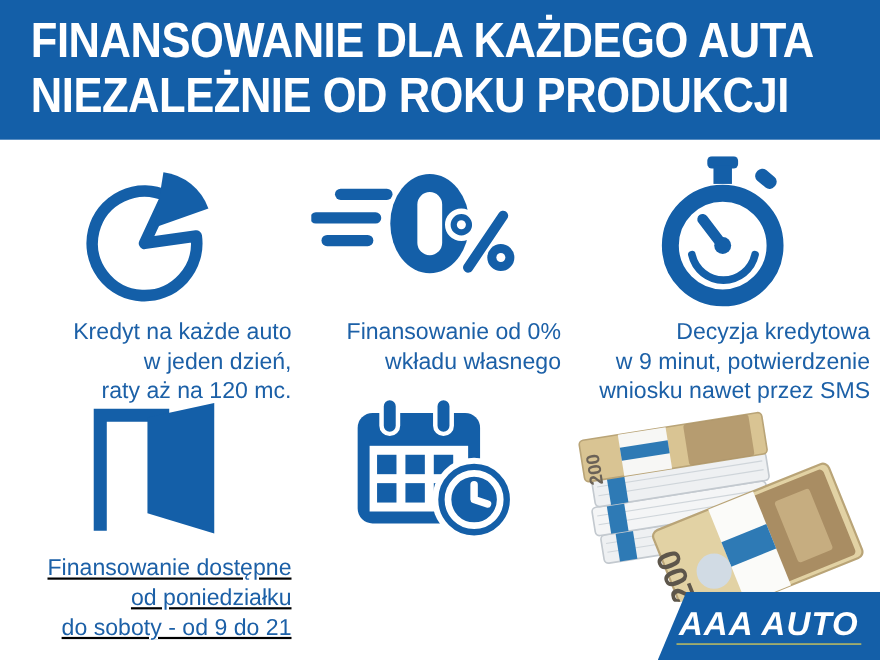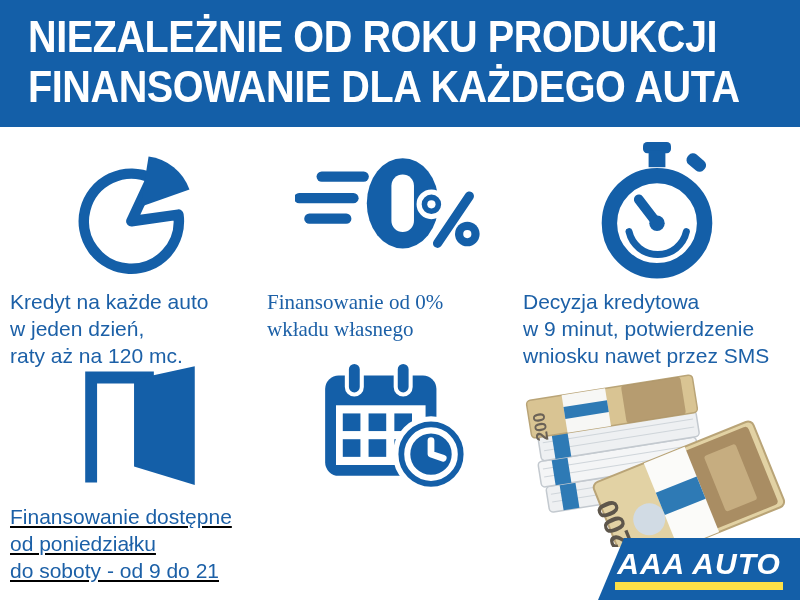--- a/index.html
+++ b/index.html
@@ -12,51 +12,51 @@
   .page{position:relative;width:800px;height:600px;background:#fff;}
 
   
   .banner{position:absolute;left:0;top:0;width:800px;height:127px;
     background:var(--blue);color:#fff;padding:12px 0 0 28px;}
   .banner-line{height:50px;line-height:50px;font-size:45px;font-weight:bold;
     letter-spacing:-0.5px;white-space:nowrap;}
   .banner-line span{display:inline-block;transform:scaleX(0.88);transform-origin:left center;}
 
   
-  .cell{position:absolute;text-align:left;}
+  .cell{position:absolute;text-align:right;}
   .iconbox{display:flex;align-items:center;justify-content:center;}
   .caption{white-space:pre-line;color:var(--caption);font-size:21px;
     line-height:1.28;font-weight:500;}
 
   .c1{left:10px;top:140px;width:255px;}
-  .c2{left:267px;top:140px;width:255px;font-family:Liberation Serif, serif;}
+  .c2{left:255px;top:140px;width:255px;}
   .c3{left:523px;top:140px;width:268px;}
   .c4{left:10px;top:358px;width:255px;text-decoration:underline;}
   .c5{left:265px;top:358px;width:255px;}
   .c6{left:510px;top:352px;width:290px;height:195px;}
   .c1 .iconbox,.c2 .iconbox,.c3 .iconbox{height:143px;margin-bottom:6px;}
   .c4 .iconbox,.c5 .iconbox{height:138px;margin-bottom:8px;}
 
   
   .logo-band{position:absolute;right:0;bottom:0;width:202px;height:62px;
     background:var(--blue);
     clip-path:polygon(26px 0,100% 0,100% 100%,0 100%);
     display:flex;align-items:center;justify-content:center;}
   .logo-text{color:#fff;font-size:30px;font-weight:bold;font-style:italic;
-    letter-spacing:1px;border-bottom:8px solid #fde047;padding:0 2px 2px 2px;
+    letter-spacing:1px;border-bottom:1px solid #fde047;padding:0 2px 2px 2px;
     line-height:1.05;}
 </style>
 </head>
 <body>
 
 <div class="page">
 
   <header class="banner">
+    <div class="banner-line"><span>FINANSOWANIE DLA KAŻDEGO AUTA</span></div>
     <div class="banner-line"><span>NIEZALEŻNIE OD ROKU PRODUKCJI</span></div>
-    <div class="banner-line"><span>FINANSOWANIE DLA KAŻDEGO AUTA</span></div>
   </header>
 
   <div class="cell c1">
     <div class="iconbox">
       <svg width="148" height="132" viewBox="0 0 110 100" aria-hidden="true">
         <path d="M65.2,24.4 L50,57 L85.6,52 A36,36 0 1 1 65.2,24.4 Z" fill="none" stroke="#145FA8" stroke-width="8" stroke-linejoin="round"></path>
         <path d="M57,46 L63,8 A38,38 0 0 1 94,33 Z" fill="#145FA8"></path>
       </svg>
     </div>
     <p class="caption">Kredyt na każde auto

